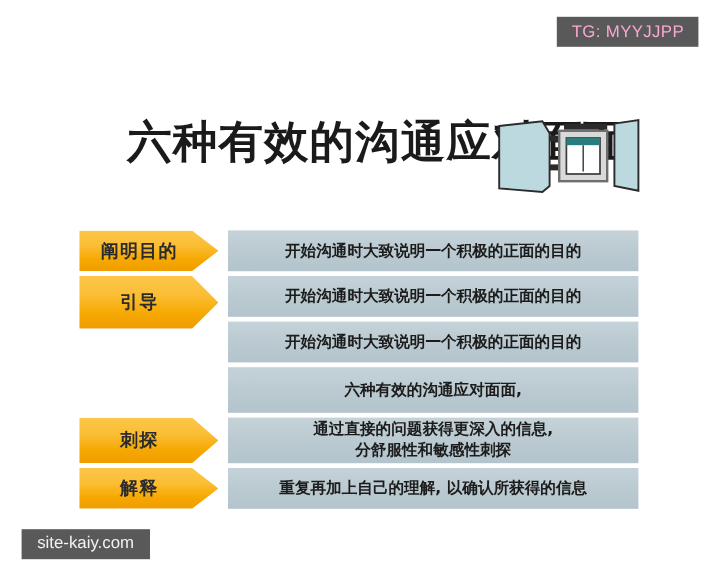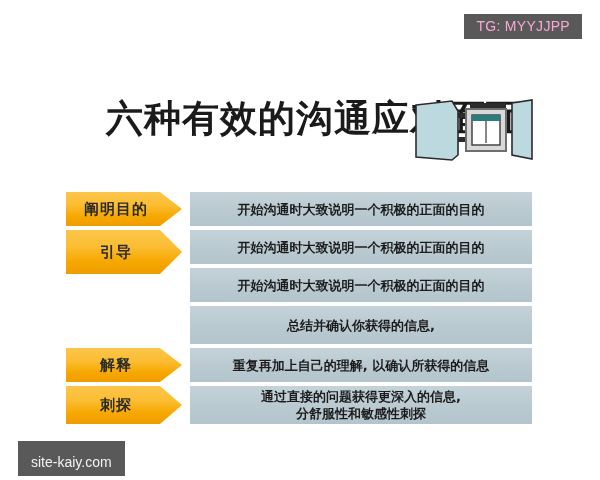--- a/index.html
+++ b/index.html
@@ -38,21 +38,21 @@
   }
 
   
   .watermark {
     position: absolute;
     left: 18px;
     top: 441px;
     background: #595959;
     color: #f2f2f2;
     font-size: 14px;
-    padding: 14px 13px 7px 13px;
+    padding: 4px 13px 7px 13px;
     line-height: 1;
     white-space: nowrap;
   }
 
   
   .title-wrap {
     position: absolute;
     left: 0;
     top: 95px;
     width: 600px;
@@ -187,44 +187,44 @@
         <div>
           <span class="line">开始沟通时大致说明一个积极的正面的目的</span>
         </div>
       </div>
       <div style="height:34px"></div>
     </div>
 
     <div class="row">
       <div class="panel" style="height:38px">
         <div>
-          <span class="line">总结并确认你获得的信息,</span>
+          <span class="line">六种有效的沟通应对面面,</span>
         </div>
       </div>
       <div style="height:38px"></div>
-    </div>
-
-    <div class="row">
-      <div class="arrow" style="height:34px">解释</div>
-      <div class="panel" style="height:34px">
-        <div>
-          <span class="line">重复再加上自己的理解, 以确认所获得的信息</span>
-        </div>
-      </div>
-      <div style="height:34px"></div>
     </div>
 
     <div class="row">
       <div class="arrow" style="height:38px">刺探</div>
       <div class="panel" style="height:38px">
         <div>
           <span class="line">通过直接的问题获得更深入的信息,</span>
           <span class="line">分舒服性和敏感性刺探</span>
         </div>
       </div>
       <div style="height:38px"></div>
     </div>
 
+    <div class="row">
+      <div class="arrow" style="height:34px">解释</div>
+      <div class="panel" style="height:34px">
+        <div>
+          <span class="line">重复再加上自己的理解, 以确认所获得的信息</span>
+        </div>
+      </div>
+      <div style="height:34px"></div>
+    </div>
+
   </div>
 
   <div class="watermark">site-kaiy.com</div>
 
 </div>
 
 </body></html>

